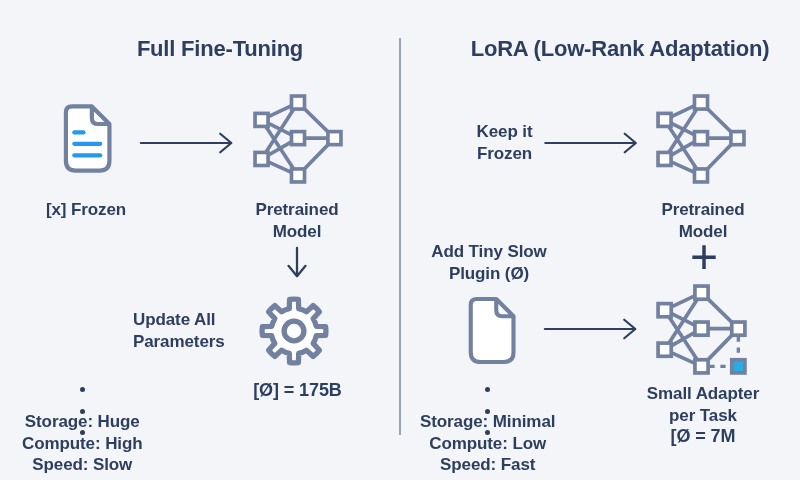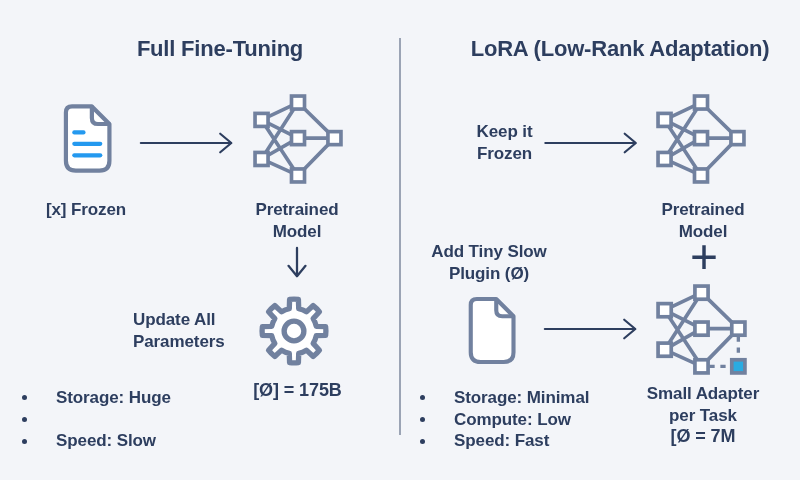--- a/index.html
+++ b/index.html
@@ -18,21 +18,21 @@
     background:var(--divider-gray,#9ba4b5);
   }
   .label{position:absolute;font-size:17px;font-weight:700;line-height:21.5px;letter-spacing:-0.1px;}
   .center{text-align:center;}
   .eq{position:absolute;font-size:18px;font-weight:700;text-align:center;letter-spacing:-0.1px;}
   .plus{
     position:absolute;left:686px;top:241px;width:36px;height:34px;
     font-size:48px;font-weight:400;line-height:32px;text-align:center;
   }
   ul.bullets{position:absolute;list-style:none;margin:0;padding:0;}
-  ul.bullets li{display:flex;align-items:center;gap:29px;height:21.7px;font-size:17px;font-weight:700;letter-spacing:-0.1px;}
+  ul.bullets li{display:flex;align-items:center;gap:20px;height:21.7px;font-size:17px;font-weight:700;letter-spacing:-0.1px;flex-direction:column;}
   ul.bullets .dot{flex:none;width:5px;height:5px;border-radius:50%;background:var(--navy-text,#2d3e5f);}
   .abs{position:absolute;}
   
   .nk-line{stroke:var(--slate-icon,#71819f);stroke-width:4.2;fill:none;}
   .nk-node{fill:var(--node-fill,#fff);stroke:var(--slate-icon,#71819f);stroke-width:4.2;}
   .nk-dash{stroke:var(--slate-icon,#71819f);stroke-width:3.8;fill:none;stroke-dasharray:6 6.5;}
   .nk-adapter{fill:var(--adapter-cyan,#29abe2);stroke:var(--slate-icon,#71819f);stroke-width:4.2;}
   .arrow-line{stroke:var(--navy-text,#2d3e5f);stroke-width:2.4;fill:none;stroke-linecap:round;stroke-linejoin:round;}
   .gear-path{stroke:var(--slate-icon,#71819f);stroke-width:7;fill:#fff;stroke-linejoin:round;}
   .gear-hub{stroke:var(--slate-icon,#71819f);stroke-width:7;fill:none;}
@@ -85,20 +85,21 @@
     <div class="label" style="left:133px;top:309px;width:125px;">Update All Parameters</div>
     <div class="eq" style="left:240px;top:380px;width:115px;">[Ø] = 175B</div>
 
     <ul class="bullets" style="left:22px;top:387px;">
       <li>
           <span class="dot"></span>
           <span>Storage: Huge</span>
         </li>
       <li>
           <span class="dot"></span>
+          <span>Compute: High</span>
         </li>
       <li>
           <span class="dot"></span>
           <span>Speed: Slow</span>
         </li>
     </ul>
   </div>
 
   <div>
     <div class="title" style="left:400px;">LoRA (Low-Rank Adaptation)</div>

